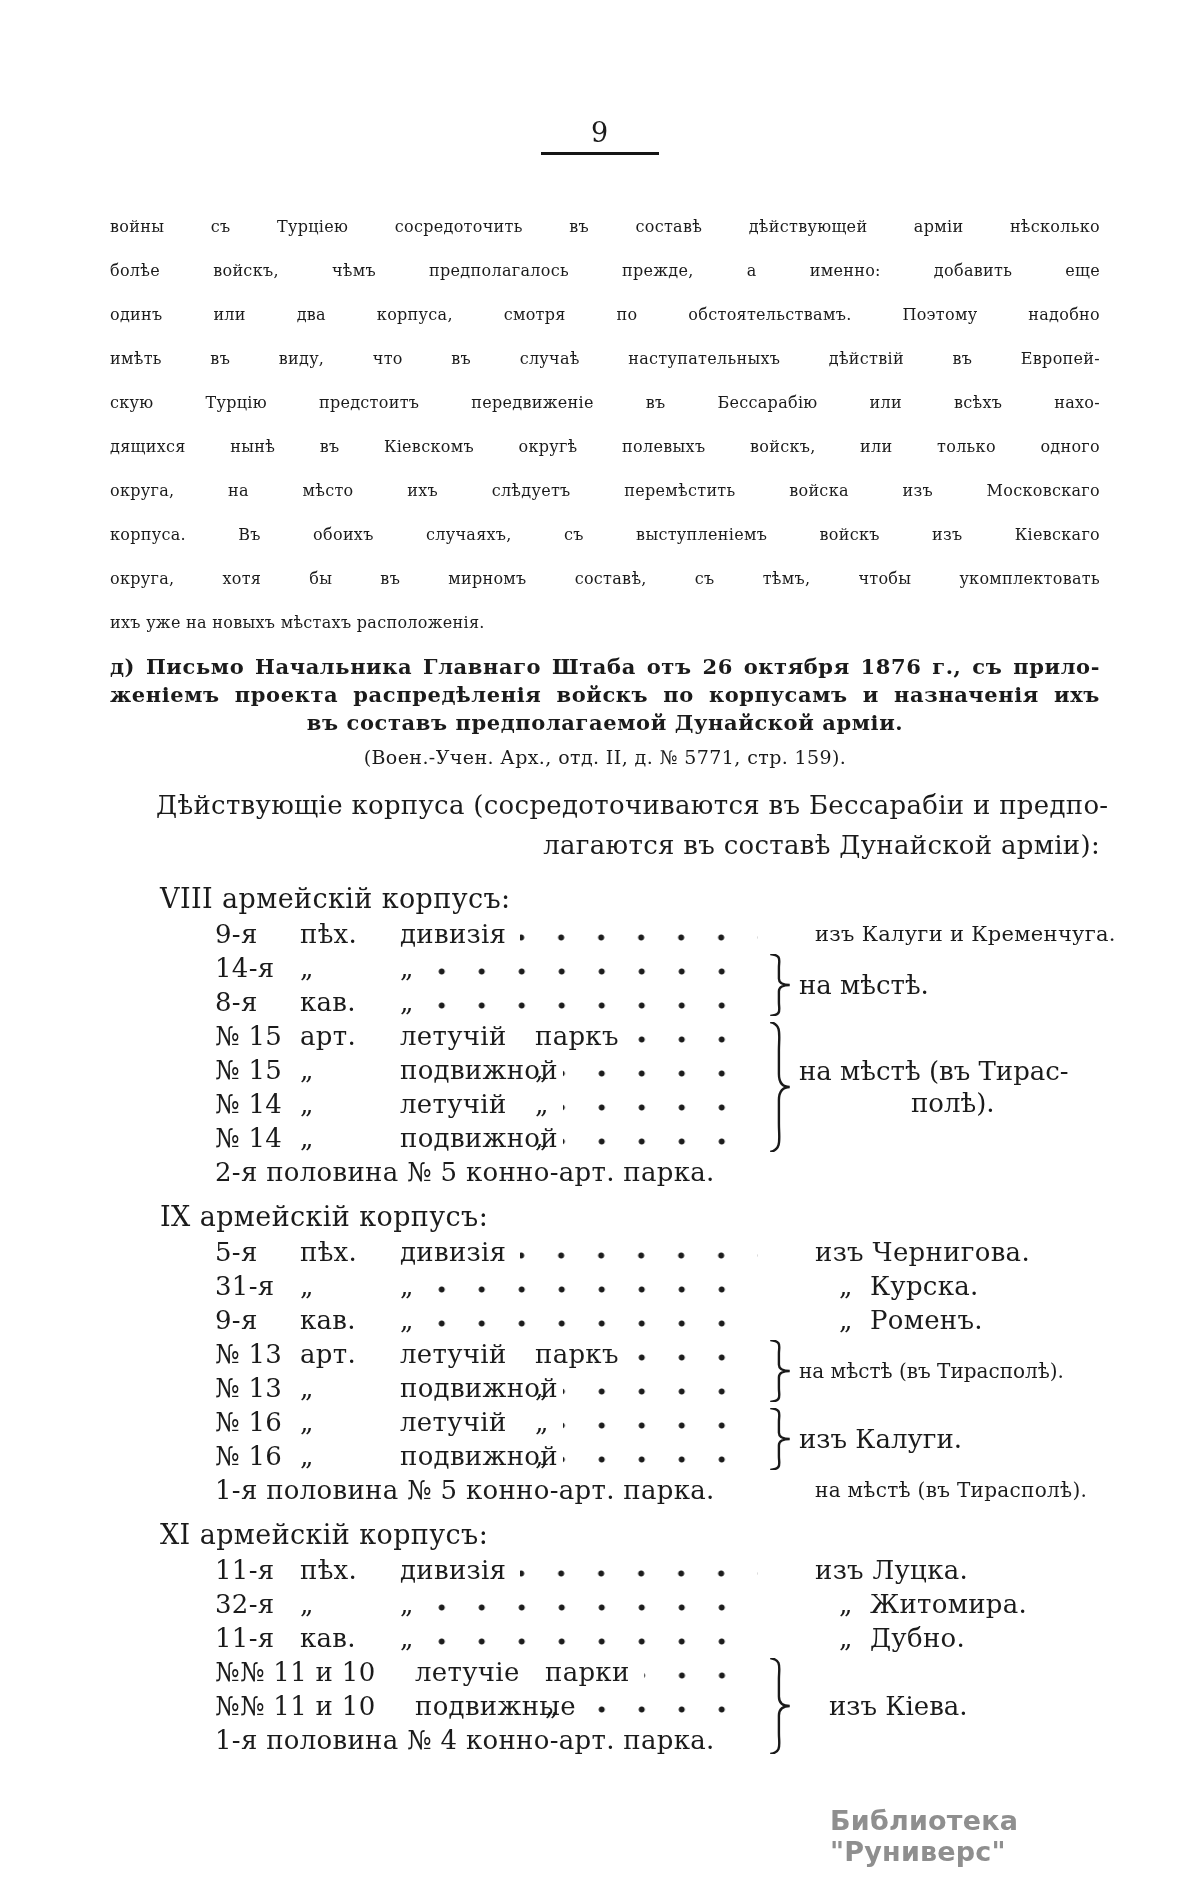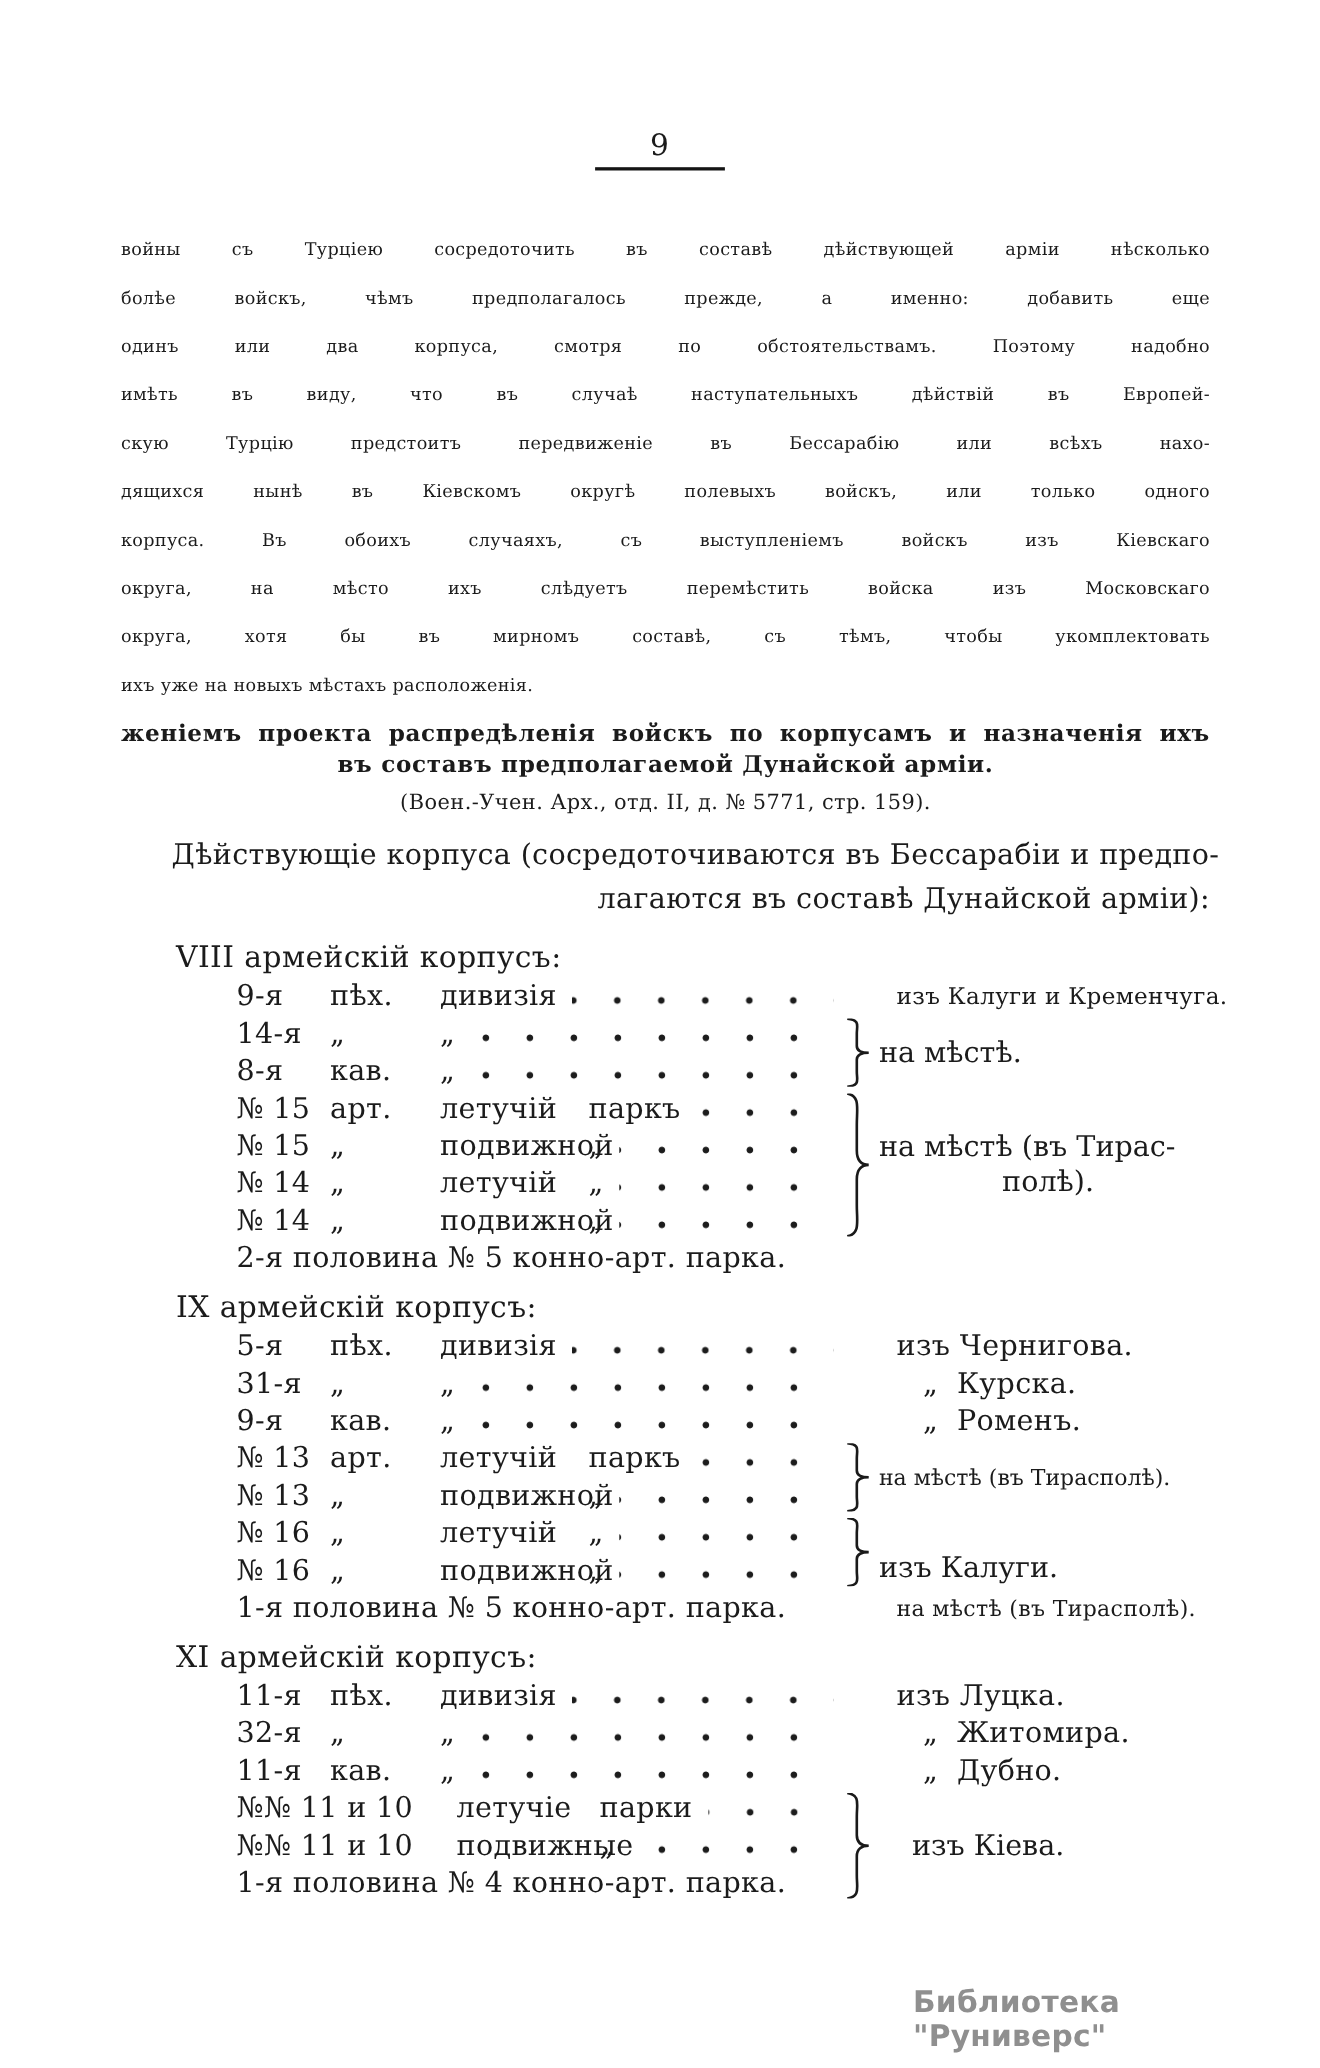--- a/index.html
+++ b/index.html
@@ -147,27 +147,28 @@
   <div class="pagenum">9</div>
   <div class="pagenum-rule"></div>
 
   <div class="main-para" id="mainPara">
       <div class="jline">войны съ Турціею сосредоточить въ составѣ дѣйствующей арміи нѣсколько</div>
       <div class="jline">болѣе войскъ, чѣмъ предполагалось прежде, а именно: добавить еще</div>
       <div class="jline">одинъ или два корпуса, смотря по обстоятельствамъ. Поэтому надобно</div>
       <div class="jline">имѣть въ виду, что въ случаѣ наступательныхъ дѣйствій въ Европей-</div>
       <div class="jline">скую Турцію предстоитъ передвиженіе въ Бессарабію или всѣхъ нахо-</div>
       <div class="jline">дящихся нынѣ въ Кіевскомъ округѣ полевыхъ войскъ, или только одного</div>
+      <div class="jline">округа, на мѣсто ихъ слѣдуетъ перемѣстить войска изъ Московскаго</div>
       <div class="jline">корпуса. Въ обоихъ случаяхъ, съ выступленіемъ войскъ изъ Кіевскаго</div>
-      <div class="jline">округа, на мѣсто ихъ слѣдуетъ перемѣстить войска изъ Московскаго</div>
       <div class="jline">округа, хотя бы въ мирномъ составѣ, съ тѣмъ, чтобы укомплектовать</div>
       <div class="jline last">ихъ уже на новыхъ мѣстахъ расположенія.</div>
     </div>
 
   <div class="letter-heading" id="letterHeading">
+      <div class="jline">д) Письмо Начальника Главнаго Штаба отъ 26 октября 1876 г., съ прило-</div>
       <div class="jline">женіемъ проекта распредѣленія войскъ по корпусамъ и назначенія ихъ</div>
       <div class="cline">въ составъ предполагаемой Дунайской арміи.</div>
     </div>
 
   <div class="source">(Воен.-Учен. Арх., отд. II, д. № 5771, стр. 159).</div>
 
   <div class="intro">
     <div class="l1">Дѣйствующіе корпуса (сосредоточиваются въ Бессарабіи и предпо-</div>
     <div class="l2">лагаются въ составѣ Дунайской арміи):</div>
   </div>
@@ -250,21 +251,21 @@
             <svg viewBox="0 0 24 100" preserveAspectRatio="none">
               <path d="M3 0 C14 2 11 10 11 22 L11 40 C11 47 15 50 21 50 C15 50 11 53 11 60 L11 78 C11 90 14 98 3 100" fill="none" stroke="#1a1a1a" stroke-width="2.4" vector-effect="non-scaling-stroke"></path>
             </svg>
           </div>
           <div class="bann sm" style="top: 105px; height: 62px;"><div>на мѣстѣ (въ Тирасполѣ).</div></div>
           <div class="brace" style="top: 173px; height: 62px;">
             <svg viewBox="0 0 24 100" preserveAspectRatio="none">
               <path d="M3 0 C14 2 11 10 11 22 L11 40 C11 47 15 50 21 50 C15 50 11 53 11 60 L11 78 C11 90 14 98 3 100" fill="none" stroke="#1a1a1a" stroke-width="2.4" vector-effect="non-scaling-stroke"></path>
             </svg>
           </div>
-          <div class="bann md" style="top: 173px; height: 62px; justify-content: flex-end;"><div>изъ Калуги.</div></div>
+          <div class="bann md" style="top: 173px; height: 62px;"><div>изъ Калуги.</div></div>
         </div>
       </div>
       <div class="corps-section">
         <div class="corps-title">XI армейскій корпусъ:</div>
         <div class="rows" style="height: 204px;">
           <div class="row">
             <div class="labels"><span class="cell" style="width: 85px;">11-я</span><span class="cell" style="width: 100px;">пѣх.</span><span class="cell">дивизія</span><div class="dots"></div></div>
             <div class="ann md">изъ Луцка.</div>
           </div>
           <div class="row">

